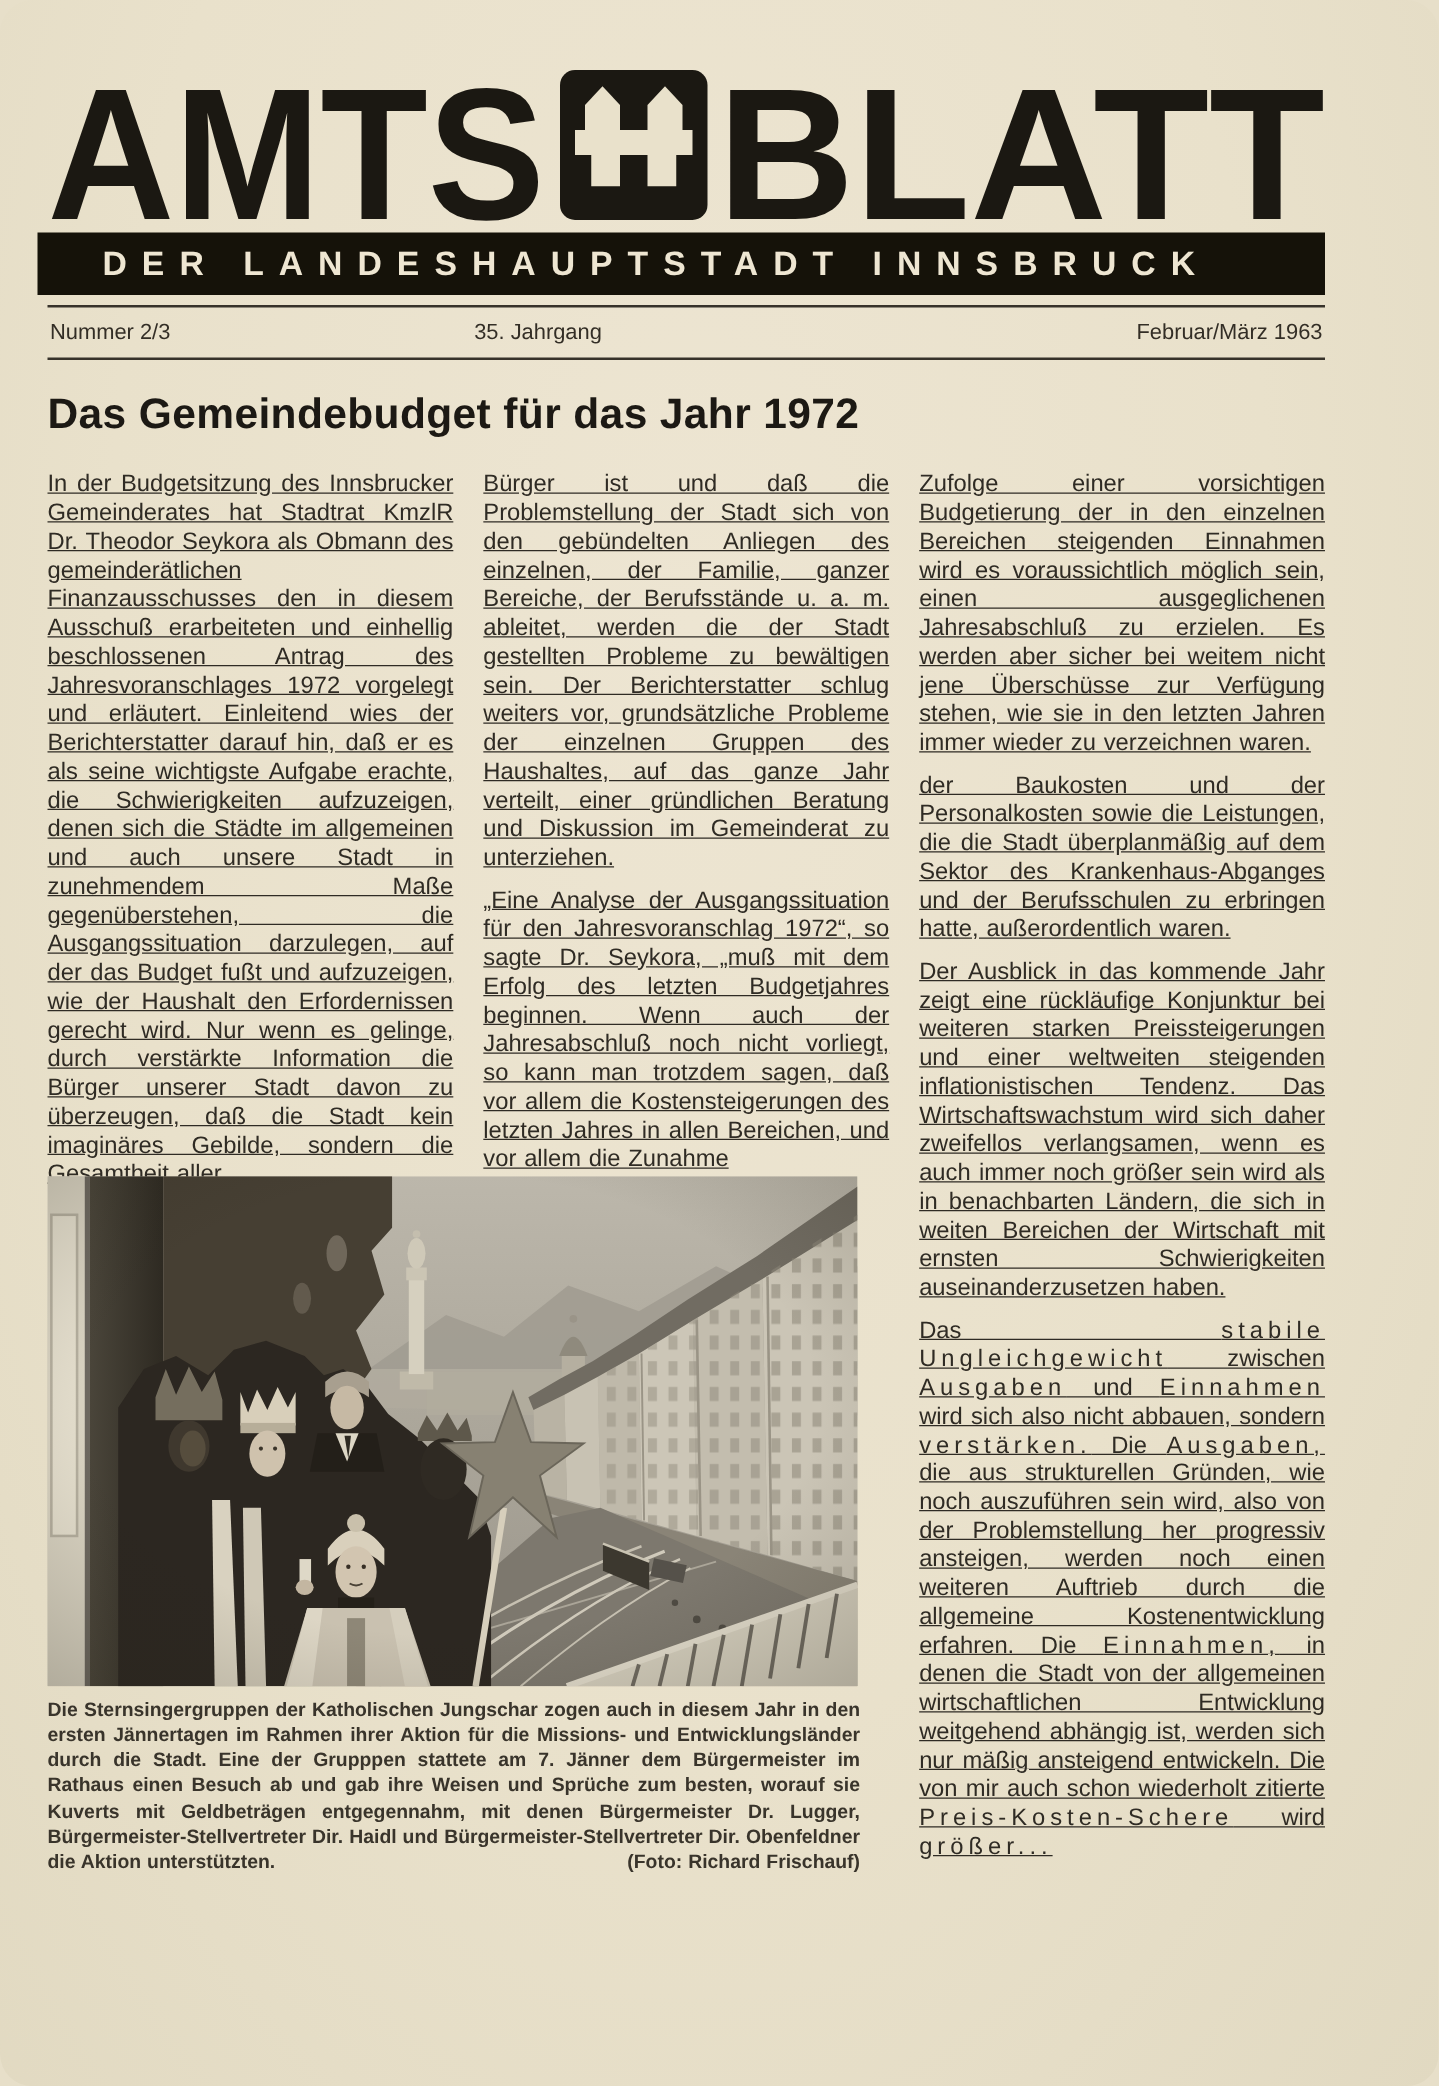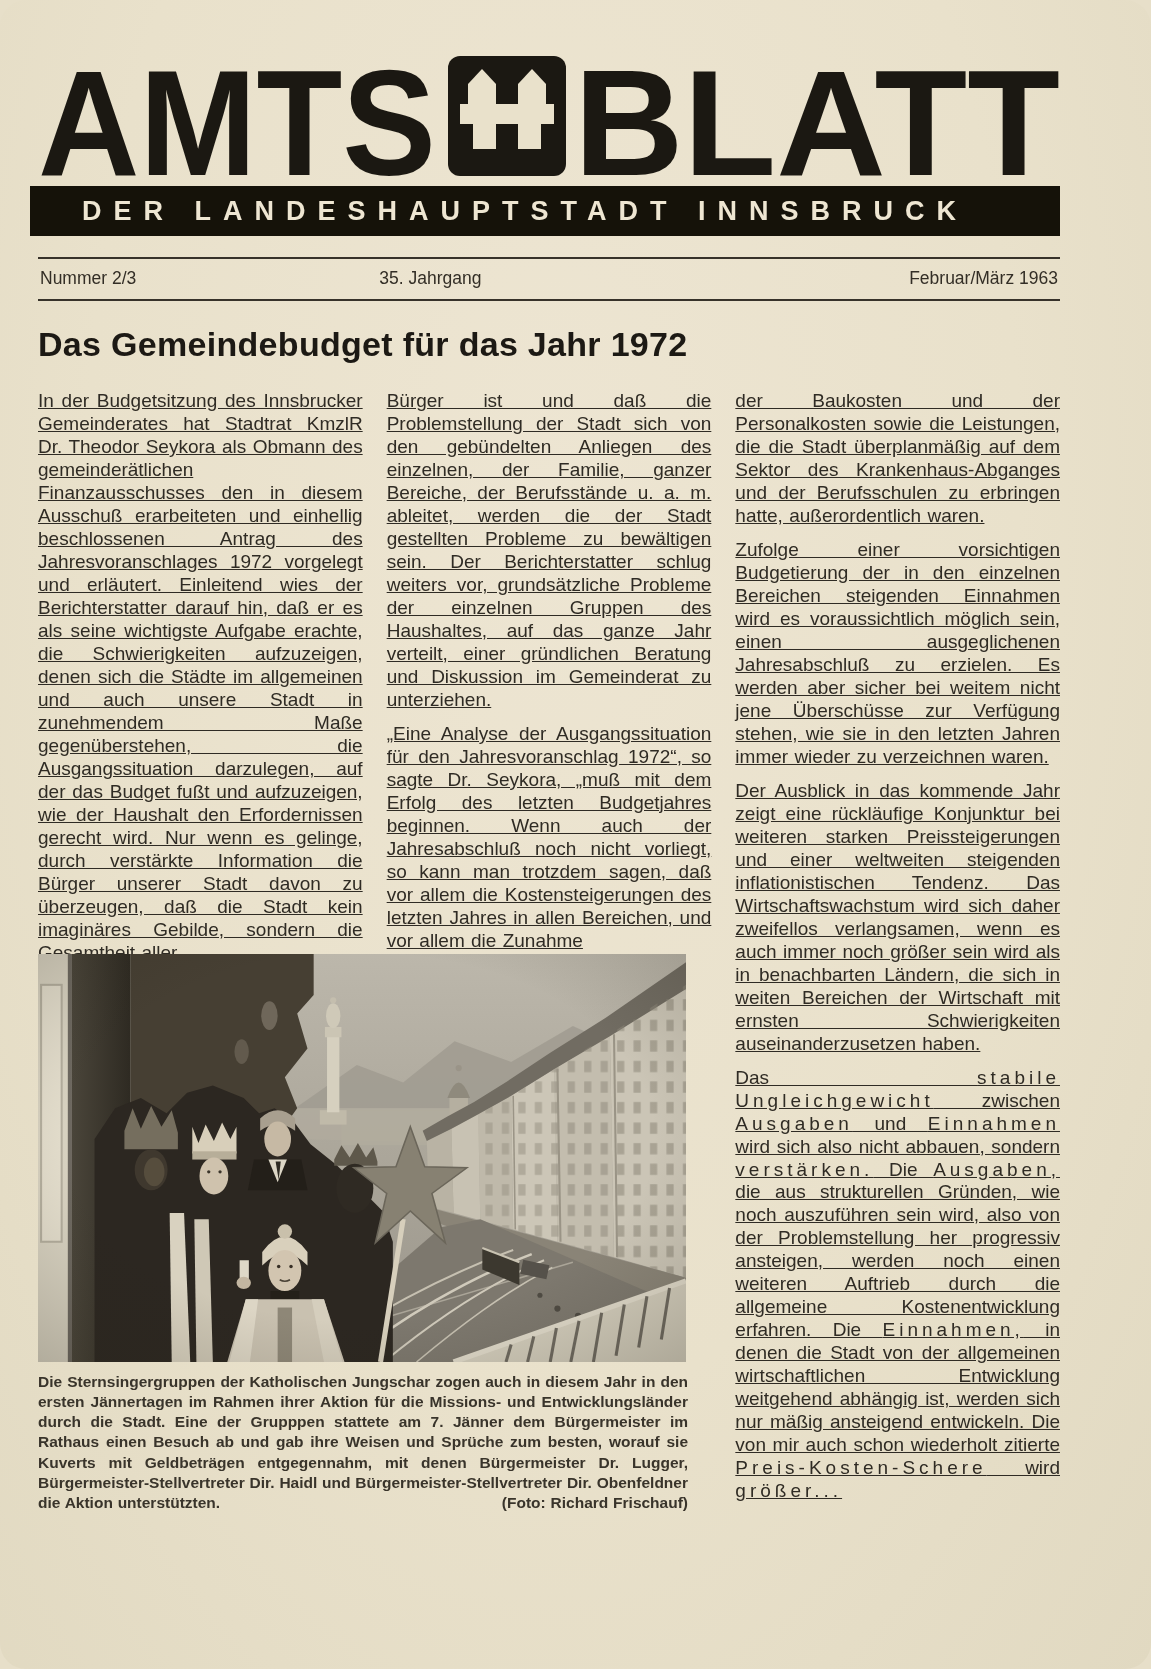--- a/index.html
+++ b/index.html
@@ -21,21 +21,21 @@
     margin-top:2px;
     background:#151209;
     color:#eee6d2;
     font-weight:bold; font-size:27px; letter-spacing:12px;
     line-height:51px;
     padding-left:52px; box-sizing:border-box;
     white-space:nowrap;
   }
   
   .issue-row {
-    margin-top:21px;
+    margin-top:8px;
     border-top:2px solid #37322a;
     border-bottom:2px solid #37322a;
     display:flex; align-items:baseline;
     padding:9px 2px 10px 2px;
     font-size:17.5px; color:#332e26;
   }
   .issue-row span { flex:1; }
   .issue-volume { text-align:left; }
   .issue-date { text-align:right; }
   
@@ -104,22 +104,22 @@
     <div class="col col-1">
       <p>In der Budgetsitzung des Innsbrucker Gemeinderates hat Stadtrat KmzlR Dr. Theodor Seykora als Obmann des gemeinderätlichen Finanzausschusses den in diesem Ausschuß erarbeiteten und einhellig beschlossenen Antrag des Jahresvoranschlages 1972 vorgelegt und erläutert. Einleitend wies der Berichterstatter darauf hin, daß er es als seine wichtigste Aufgabe erachte, die Schwierigkeiten aufzuzeigen, denen sich die Städte im allgemeinen und auch unsere Stadt in zunehmendem Maße gegenüberstehen, die Ausgangssituation darzulegen, auf der das Budget fußt und aufzuzeigen, wie der Haushalt den Erfordernissen gerecht wird. Nur wenn es gelinge, durch verstärkte Information die Bürger unserer Stadt davon zu überzeugen, daß die Stadt kein imaginäres Gebilde, sondern die Gesamtheit aller</p>
     </div>
 
     <div class="col col-2">
       <p>Bürger ist und daß die Problemstellung der Stadt sich von den gebündelten Anliegen des einzelnen, der Familie, ganzer Bereiche, der Berufsstände u. a. m. ableitet, werden die der Stadt gestellten Probleme zu bewältigen sein. Der Berichterstatter schlug weiters vor, grundsätzliche Probleme der einzelnen Gruppen des Haushaltes, auf das ganze Jahr verteilt, einer gründlichen Beratung und Diskussion im Gemeinderat zu unterziehen.</p>
       <p>„Eine Analyse der Ausgangssituation für den Jahresvoranschlag 1972“, so sagte Dr. Seykora, „muß mit dem Erfolg des letzten Budgetjahres beginnen. Wenn auch der Jahresabschluß noch nicht vorliegt, so kann man trotzdem sagen, daß vor allem die Kostensteigerungen des letzten Jahres in allen Bereichen, und vor allem die Zunahme</p>
     </div>
 
     <div class="col col-3">
+      <p>Zufolge einer vorsichtigen Budgetierung der in den einzelnen Bereichen steigenden Einnahmen wird es voraussichtlich möglich sein, einen ausgeglichenen Jahresabschluß zu erzielen. Es werden aber sicher bei weitem nicht jene Überschüsse zur Verfügung stehen, wie sie in den letzten Jahren immer wieder zu verzeichnen waren.</p>
       <p>der Baukosten und der Personalkosten sowie die Leistungen, die die Stadt überplanmäßig auf dem Sektor des Krankenhaus-Abganges und der Berufsschulen zu erbringen hatte, außerordentlich waren.</p>
-      <p>Zufolge einer vorsichtigen Budgetierung der in den einzelnen Bereichen steigenden Einnahmen wird es voraussichtlich möglich sein, einen ausgeglichenen Jahresabschluß zu erzielen. Es werden aber sicher bei weitem nicht jene Überschüsse zur Verfügung stehen, wie sie in den letzten Jahren immer wieder zu verzeichnen waren.</p>
       <p>Der Ausblick in das kommende Jahr zeigt eine rückläufige Konjunktur bei weiteren starken Preissteigerungen und einer weltweiten steigenden inflationistischen Tendenz. Das Wirtschaftswachstum wird sich daher zweifellos verlangsamen, wenn es auch immer noch größer sein wird als in benachbarten Ländern, die sich in weiten Bereichen der Wirtschaft mit ernsten Schwierigkeiten auseinanderzusetzen haben.</p>
       <p><span>Das </span><span class="sperr">stabile Ungleichgewicht</span><span> zwischen </span><span class="sperr">Ausgaben</span><span> und </span><span class="sperr">Einnahmen</span><span> wird sich also nicht abbauen, sondern </span><span class="sperr">verstärken.</span><span> Die </span><span class="sperr">Ausgaben,</span><span> die aus strukturellen Gründen, wie noch auszuführen sein wird, also von der Problemstellung her progressiv ansteigen, werden noch einen weiteren Auftrieb durch die allgemeine Kostenentwicklung erfahren. Die </span><span class="sperr">Einnahmen,</span><span> in denen die Stadt von der allgemeinen wirtschaftlichen Entwicklung weitgehend abhängig ist, werden sich nur mäßig ansteigend entwickeln. Die von mir auch schon wiederholt zitierte </span><span class="sperr">Preis-Kosten-Schere</span><span> wird </span><span class="sperr">größer...</span></p>
     </div>
 
     <figure class="photo-figure">
       <svg viewBox="0 0 630 397" preserveAspectRatio="none">
         <defs>
           <linearGradient id="skyG" x1="0" y1="0" x2="0" y2="1">
             <stop offset="0" stop-color="#bcb7ab"></stop>
             <stop offset="0.5" stop-color="#aba69a"></stop>

